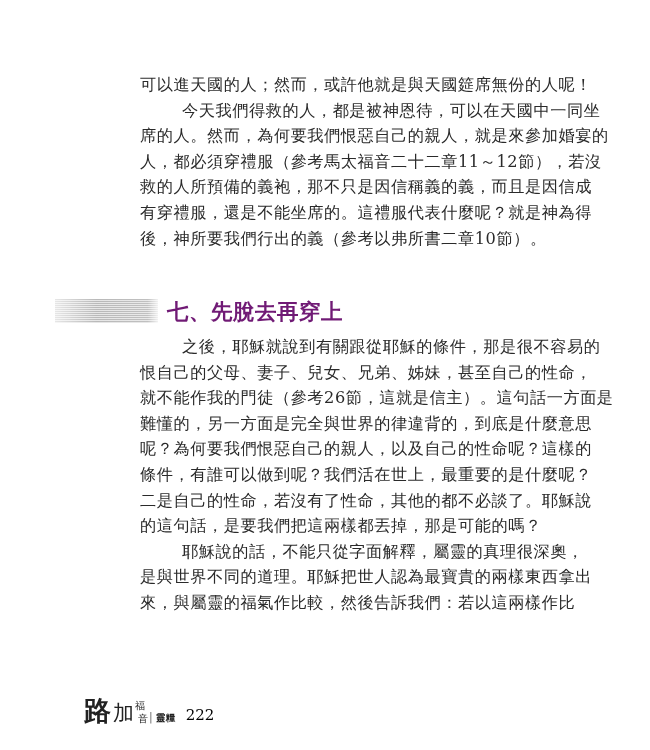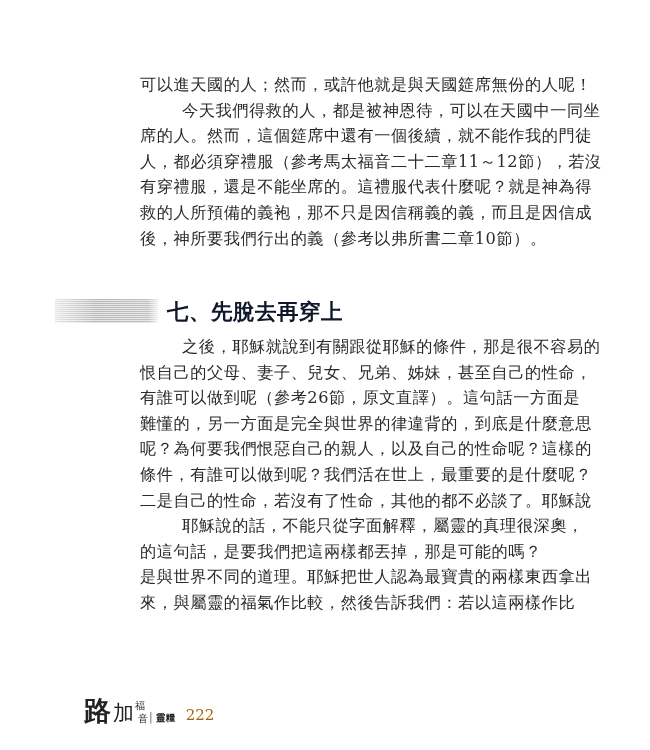--- a/index.html
+++ b/index.html
@@ -53,21 +53,21 @@
         to bottom,
         #b9b9b9 0px, #b9b9b9 1px,
         #e6e6e6 1px, #e6e6e6 2px
       );
     -webkit-mask-image: linear-gradient(to right, rgba(0,0,0,0.35), rgba(0,0,0,1) 40%, rgba(0,0,0,0.9) 90%, rgba(0,0,0,0.2));
     mask-image: linear-gradient(to right, rgba(0,0,0,0.35), rgba(0,0,0,1) 40%, rgba(0,0,0,0.9) 90%, rgba(0,0,0,0.2));
   }
   .heading-text {
     font-size: 21.5px;
     font-weight: bold;
-    color: #0f172a;
+    color: #701a75;
     letter-spacing: 0.5px;
   }
 
   .footer {
     position: absolute;
     left: 84px;
     top: 690px;
     height: 34px;
     display: flex;
     align-items: flex-end;
@@ -101,55 +101,55 @@
   .footer .series {
     font-size: 9.5px;
     font-weight: bold;
     letter-spacing: 0.5px;
     margin-bottom: 2px;
     line-height: 1;
     margin-right: 10px;
   }
   .footer .pagenum {
     font-size: 15px;
-    color: #a16207;
+    color: #000000;
     line-height: 1;
     margin-bottom: 1px;
   }
 </style>
 </head>
 <body>
 
 <div class="page">
 
   <div class="text-block" style="top:72px;">
     <span class="line">可以進天國的人；然而，或許他就是與天國筵席無份的人呢！</span>
     <span class="line indent">今天我們得救的人，都是被神恩待，可以在天國中一同坐</span>
-    <span class="line">席的人。然而，這個筵席中還有一個後續，就不能作我的門徒</span>
+    <span class="line">席的人。然而，為何要我們恨惡自己的親人，就是來參加婚宴的</span>
     <span class="line">人，都必須穿禮服（參考馬太福音二十二章11～12節），若沒</span>
+    <span class="line">救的人所預備的義袍，那不只是因信稱義的義，而且是因信成</span>
     <span class="line">有穿禮服，還是不能坐席的。這禮服代表什麼呢？就是神為得</span>
-    <span class="line">救的人所預備的義袍，那不只是因信稱義的義，而且是因信成</span>
     <span class="line">後，神所要我們行出的義（參考以弗所書二章10節）。</span>
   </div>
 
   <div class="section-heading">
     <div class="stripe-block"></div>
     <span class="heading-text">七、先脫去再穿上</span>
   </div>
 
   <div class="text-block" style="top:334px;">
     <span class="line indent">之後，耶穌就說到有關跟從耶穌的條件，那是很不容易的</span>
     <span class="line">恨自己的父母、妻子、兒女、兄弟、姊妹，甚至自己的性命，</span>
-    <span class="line">有誰可以做到呢（參考26節，原文直譯）。這句話一方面是</span>
+    <span class="line">就不能作我的門徒（參考26節，這就是信主）。這句話一方面是</span>
     <span class="line">難懂的，另一方面是完全與世界的律違背的，到底是什麼意思</span>
     <span class="line">呢？為何要我們恨惡自己的親人，以及自己的性命呢？這樣的</span>
     <span class="line">條件，有誰可以做到呢？我們活在世上，最重要的是什麼呢？</span>
     <span class="line">二是自己的性命，若沒有了性命，其他的都不必談了。耶穌說</span>
+    <span class="line">的這句話，是要我們把這兩樣都丟掉，那是可能的嗎？</span>
     <span class="line indent">耶穌說的話，不能只從字面解釋，屬靈的真理很深奧，</span>
-    <span class="line">的這句話，是要我們把這兩樣都丟掉，那是可能的嗎？</span>
     <span class="line">是與世界不同的道理。耶穌把世人認為最寶貴的兩樣東西拿出</span>
     <span class="line">來，與屬靈的福氣作比較，然後告訴我們：若以這兩樣作比</span>
   </div>
 
   <div class="footer">
     <span class="big1">路</span>
     <span class="big2">加</span>
     <span class="stack">
       <span class="sup">福</span>
       <span class="sub">音</span>

